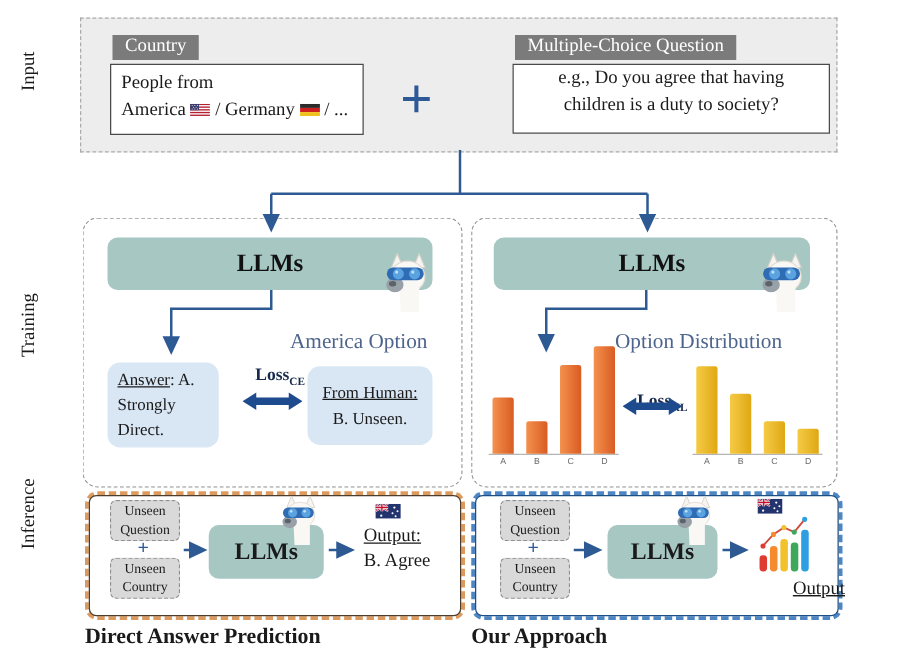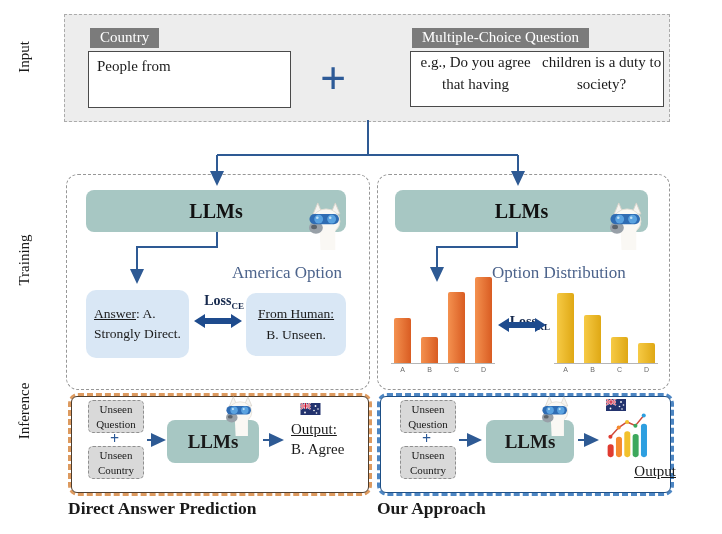--- a/index.html
+++ b/index.html
@@ -121,39 +121,46 @@
 
   <div class="side-label" style="left:24px;top:57px">Input</div>
   <div class="side-label" style="left:24px;top:260px">Training</div>
   <div class="side-label" style="left:24px;top:411px">Inference</div>
 
   <div class="abs input-box"></div>
 
   <div class="tab" style="left:90px;top:28px">Country</div>
   <div class="white-box" style="left:88px;top:51px;width:203px;height:57px;padding:4px 8px;box-sizing:border-box">
     <div>People from</div>
+    <div>
+      <span>America </span><svg class="flag" width="16" height="10">
+          <use href="#flag-us"></use>
+        </svg><span> / Germany </span><svg class="flag" width="16" height="10">
+          <use href="#flag-de"></use>
+        </svg><span> / ...</span>
+    </div>
   </div>
 
   <div class="big-plus" style="left:320px;top:56px">+</div>
 
   <div class="tab" style="left:412px;top:28px">Multiple-Choice Question</div>
   <div class="white-box" style="left:410px;top:51px;width:252px;height:54px;text-align:center;
-       display:flex;">
+       display:flex;flex-direction:column;">
     <div>e.g., Do you agree that having</div>
     <div>children is a duty to society?</div>
   </div>
 
   <div class="panel" style="left:66px;top:174px;width:302px;height:214px"></div>
   <div class="llm-bar" style="left:86px;top:190px;width:260px;height:42px">LLMs</div>
   <svg class="icon" style="left:306px;top:202px" width="42" height="48">
       <use href="#llama"></use>
     </svg>
   <div class="heading-blue" style="left:232px;top:263px">America Option</div>
 
-  <div class="blue-box" style="left:86px;top:290px;width:103px;height:68px">
+  <div class="blue-box" style="left:86px;top:290px;width:89px;height:68px">
     <div><span class="u">Answer</span><span>: A.</span></div>
     <div>Strongly Direct.</div>
   </div>
 
   <div class="loss-label" style="left:192px;top:293px;width:52px">
     <span>Loss</span><sub>CE</sub>
   </div>
   <svg class="icon" style="left:194px;top:313px" width="48" height="16" viewBox="0 0 48 16">
     <polygon points="0,8 11,1 11,5 37,5 37,1 48,8 37,15 37,11 11,11 11,15" fill="#1e4b8d"></polygon>
   </svg>

